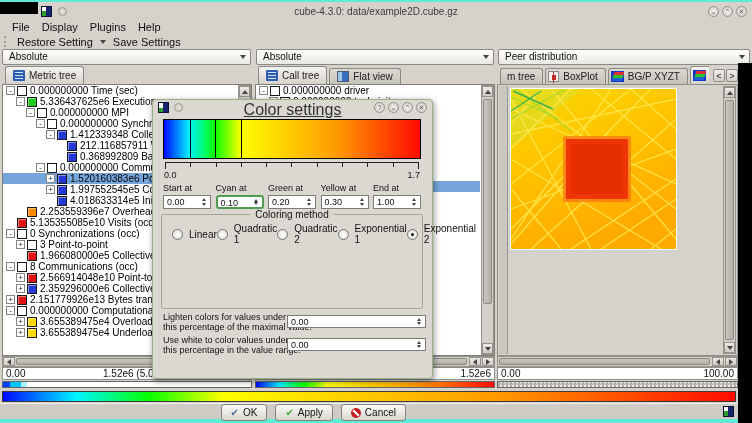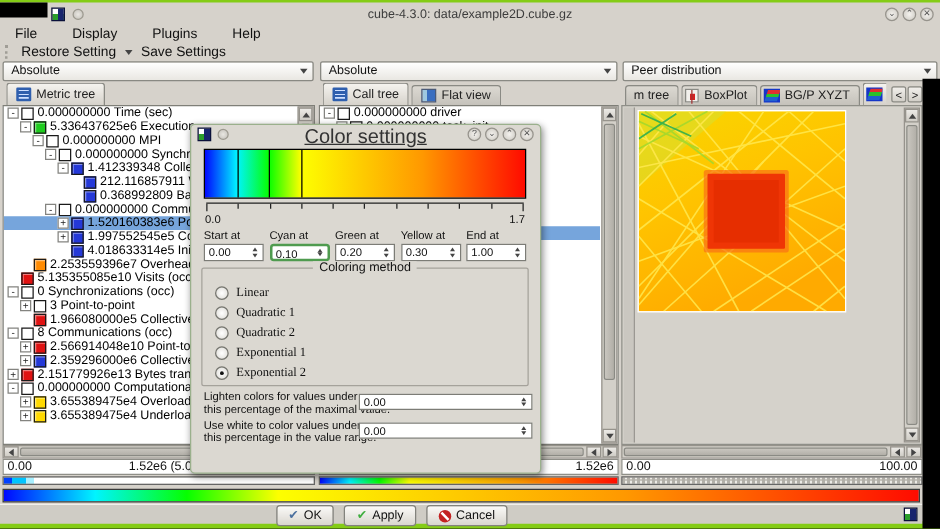--- a/index.html
+++ b/index.html
@@ -1,38 +1,38 @@
 <!DOCTYPE html>
 <html><head>
 <meta charset="utf-8">
 <style>
   html,body{margin:0;padding:0;background:#000;}
   *{box-sizing:border-box;}
-  .screen{position:relative;width:752px;height:423px;background:#84cc16;overflow:hidden;
+  .screen{position:relative;width:752px;height:423px;background:#5eead4;overflow:hidden;
           font-family:"Liberation Sans","DejaVu Sans",sans-serif;color:#111;}
   .window{position:absolute;left:0;top:2px;width:752px;height:415px;background:#d6d2cb;}
 
   
   .titlebar{position:absolute;left:0;top:2px;width:752px;height:15px;}
   .tb-title{position:absolute;left:0;right:0;top:0;height:15px;line-height:15px;text-align:center;
             font-size:10px;color:#3c3c3c;}
   .blackpatch{position:absolute;left:0;top:0;width:38px;height:12px;background:#000;}
   .cubeicon{width:11px;height:11px;border:1px solid #0a103a;
     background-image:linear-gradient(90deg,rgba(0,0,0,0) 0 45%,#18246e 45% 100%),
                      linear-gradient(180deg,#ffffff 0 50%,#2b9e2b 50% 100%);}
   .tb-cube{position:absolute;left:41px;top:2px;}
   .tb-circle{position:absolute;left:58px;top:3px;width:9px;height:9px;border-radius:50%;
              background:radial-gradient(#e9e7e2,#c2bfb8);border:1px solid #9c998f;}
   .tb-btns{position:absolute;right:5px;top:2px;display:flex;gap:3px;}
   .roundbtn{width:11px;height:11px;border-radius:50%;border:1px solid #96938c;
             background:radial-gradient(#f4f2ee,#cbc8c1);font-size:7px;line-height:9px;
             text-align:center;color:#555;}
 
   
-  .menubar{position:absolute;left:0;top:17px;width:740px;height:15px;display:flex;gap:28px;
+  .menubar{position:absolute;left:0;top:17px;width:740px;height:15px;display:flex;gap:12px;
            align-items:center;padding-left:12px;font-size:11px;}
   .menuitem{cursor:default;}
   .toolbar{position:absolute;left:0;top:32px;width:740px;height:15px;display:flex;gap:7px;
            align-items:center;padding-left:4px;font-size:11px;}
   .thandle{width:2px;height:11px;border-left:2px dotted #a09d96;margin-right:4px;}
   .tri-down{width:0;height:0;border-left:3px solid transparent;border-right:3px solid transparent;
             border-top:4px solid #444;}
   .tri-up{width:0;height:0;border-left:3px solid transparent;border-right:3px solid transparent;
           border-bottom:4px solid #444;}
   .tri-left{width:0;height:0;border-top:3px solid transparent;border-bottom:3px solid transparent;
@@ -148,21 +148,21 @@
   .spin .v{position:absolute;left:3px;top:1px;}
   .spin .sarr{position:absolute;right:2px;top:1px;bottom:1px;width:8px;display:flex;
               flex-direction:column;justify-content:space-between;align-items:center;padding:1px 0;}
   .spin.focused{border:2px solid #4f9b4f;border-radius:3px;}
   .spin .sarr .tri-up{border-left-width:2.5px;border-right-width:2.5px;border-bottom-width:3px;}
   .spin .sarr .tri-down{border-left-width:2.5px;border-right-width:2.5px;border-top-width:3px;}
   .groupbox{position:absolute;left:8px;right:9px;top:114px;height:95px;border:1px solid #a5a29b;
             border-radius:2px;}
   .glegend{position:absolute;left:50%;top:-6px;transform:translateX(-50%);background:#dbd8d1;
            padding:0 5px;font-size:10px;}
-  .dradios{position:absolute;left:10px;top:11px;display:flex;flex-direction:column;font-family:Liberation Serif, serif;}
+  .dradios{position:absolute;left:10px;top:11px;display:flex;flex-direction:row;}
   .dradio{display:flex;align-items:center;gap:6px;height:16px;font-size:10px;}
   .rdot{width:11px;height:11px;border-radius:50%;border:1px solid #767670;
         background:radial-gradient(#ffffff,#dcdad4);position:relative;flex:none;}
   .dradio.rsel .rdot::after{content:"";position:absolute;left:3px;top:3px;width:3px;height:3px;
         border-radius:50%;background:#111;}
   .dnote{position:absolute;left:10px;font-size:9px;line-height:10px;}
   .spin.wide{position:absolute;left:134px;width:139px;height:13px;}
   .dbtns{position:absolute;right:26px;top:256px;display:flex;gap:8px;}
   .dbtn{height:17px;padding:0 9px;border:1px solid #82827c;border-radius:3px;
         background:linear-gradient(#fbfaf8,#d9d6cf);font-size:10px;display:flex;align-items:center;gap:4px;margin-top:48px;}

